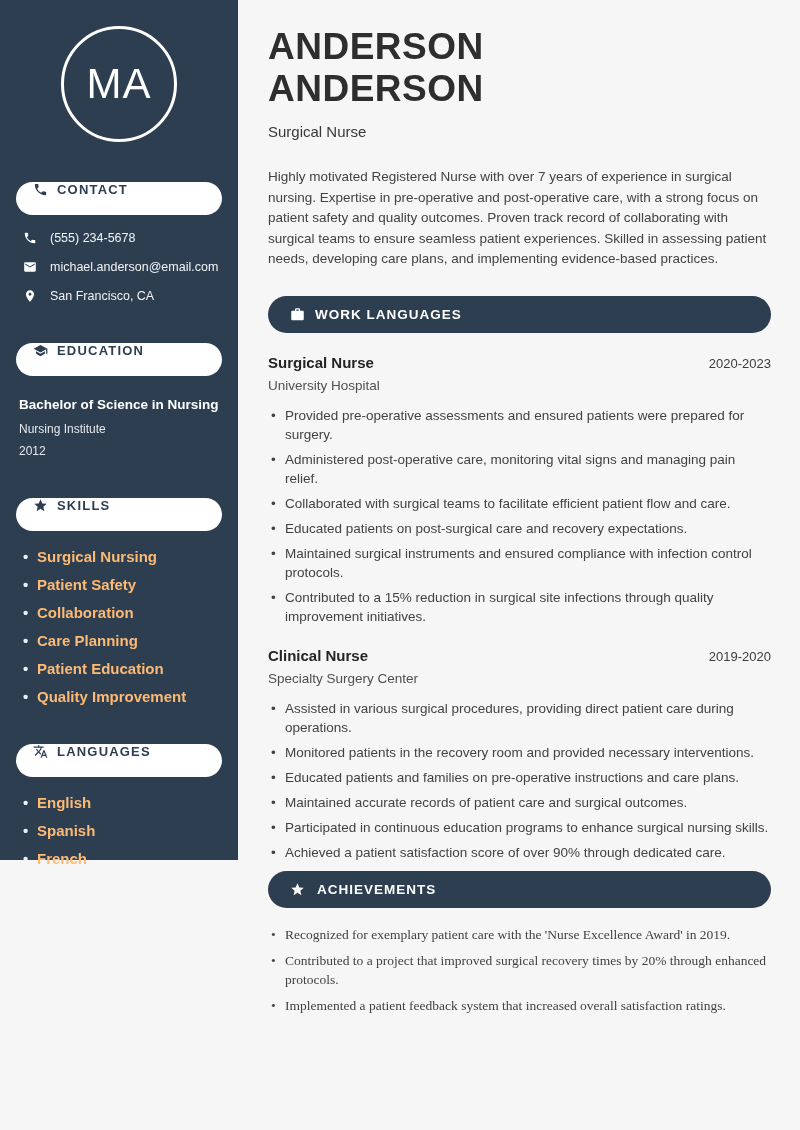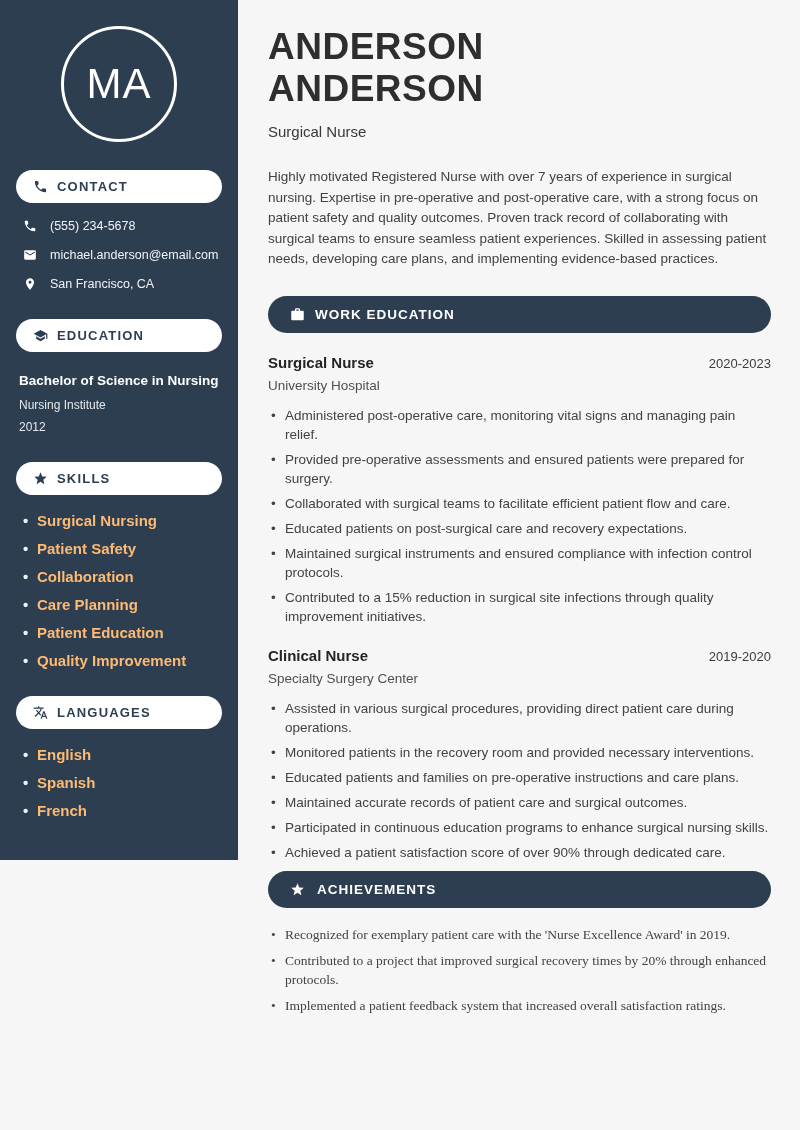--- a/index.html
+++ b/index.html
@@ -20,24 +20,24 @@
   .avatar-wrap { display:flex; justify-content:center; }
   .avatar {
     width:116px; height:116px; border-radius:50%;
     border:3px solid #ffffff;
     display:flex; align-items:center; justify-content:center;
   }
   .avatar span {
     font-size:42px; font-weight:500; color:#ffffff; letter-spacing:1px;
   }
   .side-pill {
-    margin-top:28px;
+    margin-top:40px;
     background:#ffffff; color:#2d3e50;
     border-radius:17px; height:33px;
-    display:flex; align-items:center; gap:9px;
+    display:flex; gap:9px;
     padding:0 14px 0 17px;
     font-weight:bold; font-size:13px; letter-spacing:1.2px;
   }
   .side-pill svg { width:15px; height:15px; fill:#2d3e50; flex:0 0 auto; }
   .contact-list { margin-top:16px; }
   .contact-row {
     display:flex; align-items:center; gap:13px;
     padding-left:7px; margin-bottom:15px;
     font-size:12.5px; color:#f1f3f6;
   }
@@ -176,32 +176,32 @@
       <span>ANDERSON</span>
     </h1>
     <div class="subtitle">Surgical Nurse</div>
 
     <p class="summary">Highly motivated Registered Nurse with over 7 years of experience in surgical nursing. Expertise in pre-operative and post-operative care, with a strong focus on patient safety and quality outcomes. Proven track record of collaborating with surgical teams to ensure seamless patient experiences. Skilled in assessing patient needs, developing care plans, and implementing evidence-based practices.</p>
 
     <div class="section-pill">
       <svg viewBox="0 0 24 24">
           <path d="M20 6h-4V4c0-1.11-.89-2-2-2h-4c-1.11 0-2 .89-2 2v2H4c-1.11 0-1.99.89-1.99 2L2 19c0 1.11.89 2 2 2h16c1.11 0 2-.89 2-2V8c0-1.11-.89-2-2-2zm-6 0h-4V4h4v2z"></path>
         </svg>
-      <span>WORK EDUCATION</span>
+      <span>WORK LANGUAGES</span>
     </div>
 
     <section class="job">
       <div class="job-head">
         <span class="job-role">Surgical Nurse</span>
         <span class="job-dates">2020-2023</span>
       </div>
       <div class="job-company">University Hospital</div>
       <ul class="bullets">
+        <li>Provided pre-operative assessments and ensured patients were prepared for surgery.</li>
         <li>Administered post-operative care, monitoring vital signs and managing pain relief.</li>
-        <li>Provided pre-operative assessments and ensured patients were prepared for surgery.</li>
         <li>Collaborated with surgical teams to facilitate efficient patient flow and care.</li>
         <li>Educated patients on post-surgical care and recovery expectations.</li>
         <li>Maintained surgical instruments and ensured compliance with infection control protocols.</li>
         <li>Contributed to a 15% reduction in surgical site infections through quality improvement initiatives.</li>
       </ul>
     </section>
 
     <section class="job">
       <div class="job-head">
         <span class="job-role">Clinical Nurse</span>

